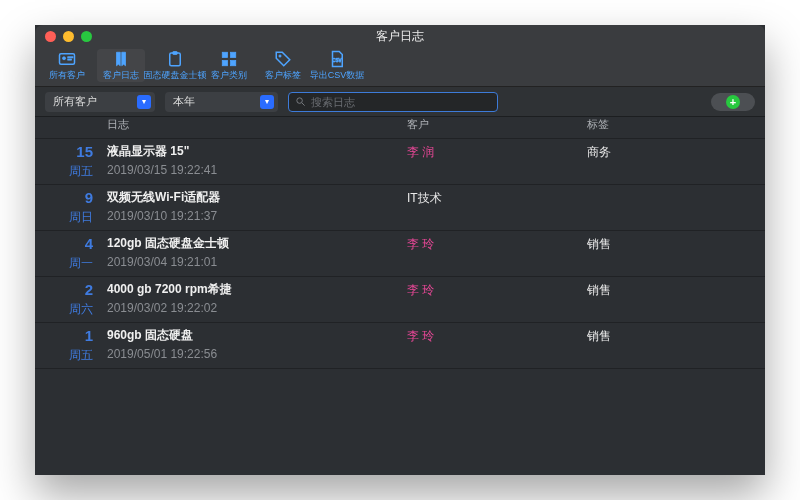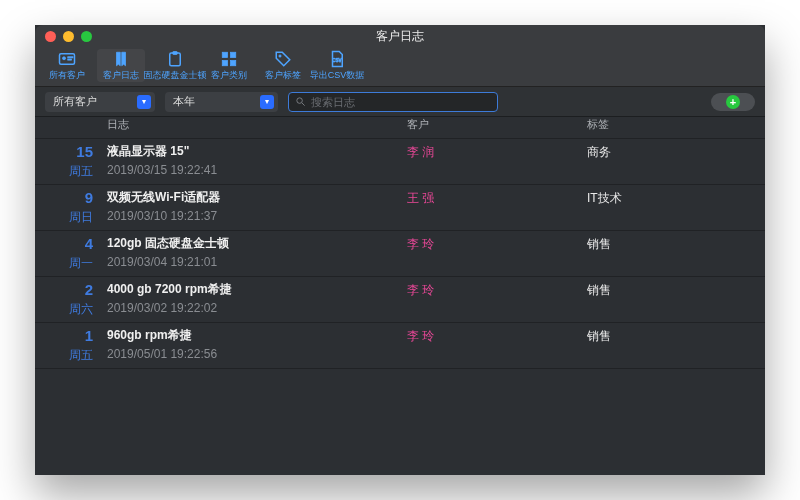--- a/index.html
+++ b/index.html
@@ -203,23 +203,20 @@
     </div>
     <div class="row">
       <div class="datecol">
         <span class="day">9</span>
         <span class="wd">周日</span>
       </div>
       <div class="logcol">
         <span class="t">双频无线Wi-Fi适配器</span>
         <span class="ts">2019/03/10 19:21:37</span>
       </div>
-      <div class="clientcol">
-            <span>王 强</span>
-          </div>
       <div class="tagcol">
             <span>IT技术</span>
           </div>
     </div>
     <div class="row">
       <div class="datecol">
         <span class="day">4</span>
         <span class="wd">周一</span>
       </div>
       <div class="logcol">
@@ -248,21 +245,21 @@
       <div class="tagcol">
             <span>销售</span>
           </div>
     </div>
     <div class="row">
       <div class="datecol">
         <span class="day">1</span>
         <span class="wd">周五</span>
       </div>
       <div class="logcol">
-        <span class="t">960gb rpm希捷</span>
+        <span class="t">960gb 固态硬盘</span>
         <span class="ts">2019/05/01 19:22:56</span>
       </div>
       <div class="clientcol">
             <span>李 玲</span>
           </div>
       <div class="tagcol">
             <span>销售</span>
           </div>
     </div>
   </div>

